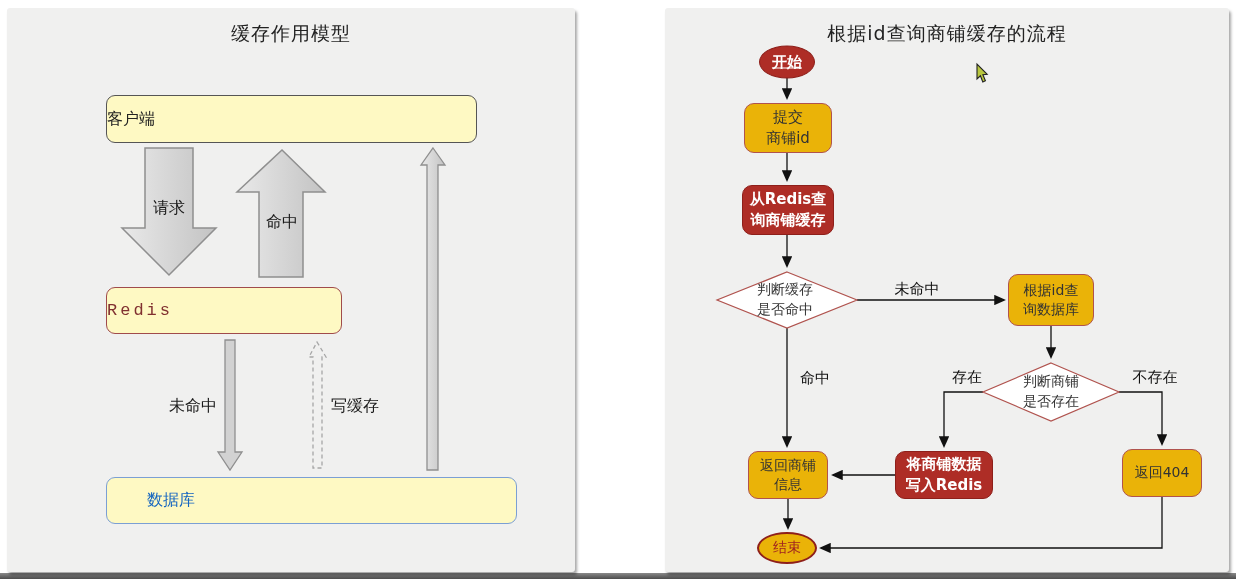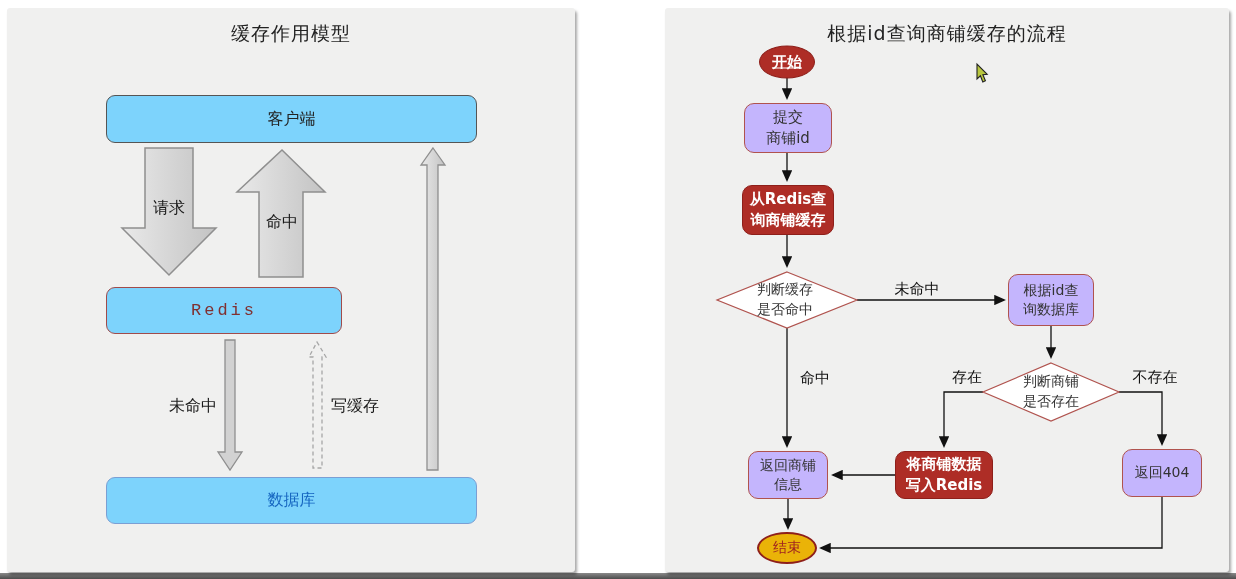--- a/index.html
+++ b/index.html
@@ -20,41 +20,41 @@
   #panel-left{left:7px;width:568px;}
   #panel-right{left:665px;width:564px;}
   .panel-title{
     position:absolute;top:13px;left:0;width:100%;text-align:center;
     font-size:19px;color:#222;letter-spacing:1px;
   }
   .svg-layer{position:absolute;left:0;top:0;}
 
   
   .lbox{
-    position:absolute;background:#7dd3fc;border-radius:9px;
-    display:flex;align-items:center;justify-content:center;
+    position:absolute;background:#fef9c3;border-radius:9px;
+    display:flex;align-items:center;
     font-size:16px;
   }
   #client-box{left:99px;top:87px;width:369px;height:46px;border:1.5px solid #555;color:#222;}
   #redis-box{left:99px;top:279px;width:234px;height:45px;border:1.5px solid #a04b4b;
     color:#803030;font-family:Liberation Mono, monospace;font-size:17px;letter-spacing:3px;}
-  #database-box{left:99px;top:469px;width:369px;height:45px;border:1.5px solid #7b9fd4;color:#1565c0;}
+  #database-box{left:99px;top:469px;width:369px;height:45px;border:1.5px solid #7b9fd4;color:#1565c0;padding-left:40px;}
 
   .flow-label{
     position:absolute;transform:translate(-50%,-50%);
     font-size:16px;color:#1a1a1a;white-space:nowrap;
   }
 
   
   .fnode{
     position:absolute;transform:translate(-50%,-50%);
     display:flex;align-items:center;justify-content:center;text-align:center;
     white-space:pre-line;font-size:14px;line-height:1.38;border-radius:10px;
   }
-  .fnode.white{background:#c4b5fd;border:1.4px solid #b0534e;color:#333;}
+  .fnode.white{background:#eab308;border:1.4px solid #b0534e;color:#333;}
   .fnode.red{background:#ae2d26;border:1.5px solid #8e1f1a;color:#fff;font-weight:bold;font-size:15px;}
   .fnode.terminator{border-radius:50%;}
   #start-node{left:122px;top:54px;width:54px;height:31px;font-size:15px;text-decoration:underline;}
   #submit-node{left:123px;top:120px;width:86px;height:48px;font-size:15px;}
   #query-redis-node{left:123px;top:202px;width:90px;height:48px;}
   #query-db-node{left:386px;top:292px;width:84px;height:50px;}
   #return-info-node{left:123px;top:467px;width:78px;height:46px;}
   #write-redis-node{left:279px;top:467px;width:96px;height:46px;}
   #return-404-node{left:497px;top:465px;width:78px;height:46px;}
   #end-node{left:122px;top:540px;width:56px;height:28px;background:#eab308;border:2px solid #8e1f1a;color:#a02420;}

